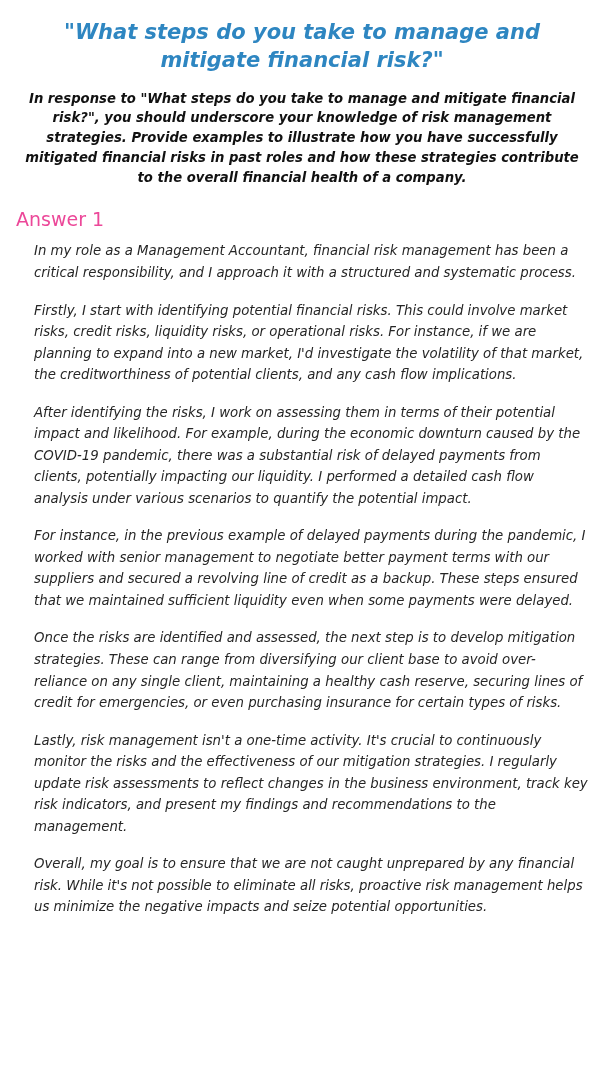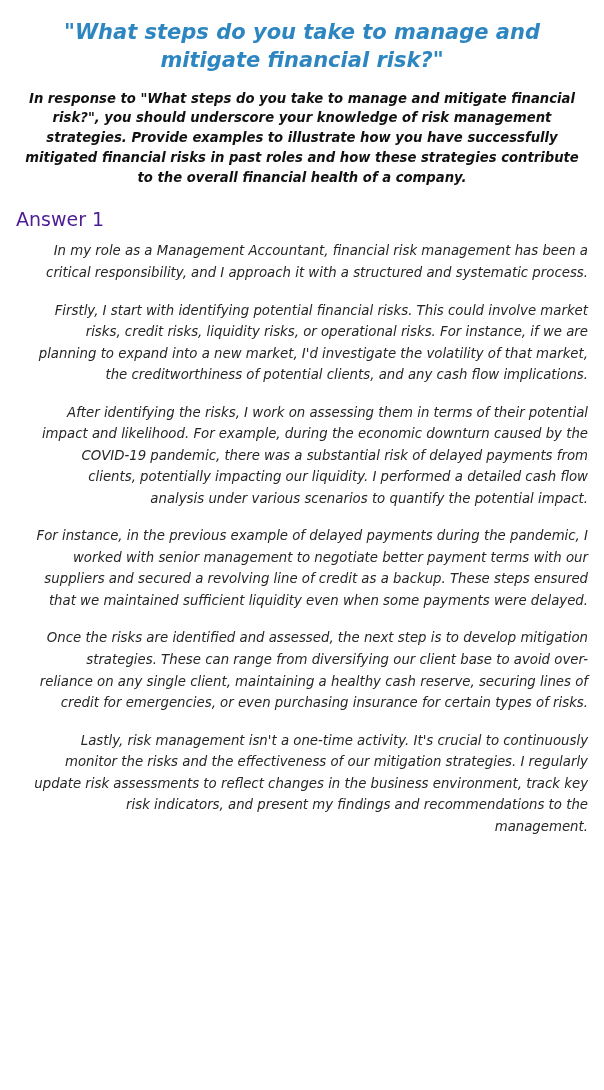--- a/index.html
+++ b/index.html
@@ -33,31 +33,31 @@
     font-style: italic;
     font-weight: bold;
     text-align: center;
     line-height: 1.5;
     color: #111111;
     margin: 0 6px 20px 6px;
   }
   .answer-heading {
     font-size: 19px;
     font-weight: normal;
-    color: #4c1d95;
+    color: #ec4899;
     margin: 0 0 10px 0;
     line-height: 1.2;
   }
   .para {
     font-size: 13.3px;
     font-style: italic;
     line-height: 1.62;
     color: #262626;
     margin: 0 0 16px 18px;
-    text-align: right;
+    text-align: left;
   }
   .para:last-child {
     margin-bottom: 0;
   }
 </style>
 </head>
 <body>
 
 <div class="page">
 
@@ -67,15 +67,16 @@
 
   <h2 class="answer-heading">Answer 1</h2>
 
   <div>
     <p class="para">In my role as a Management Accountant, financial risk management has been a critical responsibility, and I approach it with a structured and systematic process.</p>
     <p class="para">Firstly, I start with identifying potential financial risks. This could involve market risks, credit risks, liquidity risks, or operational risks. For instance, if we are planning to expand into a new market, I'd investigate the volatility of that market, the creditworthiness of potential clients, and any cash flow implications.</p>
     <p class="para">After identifying the risks, I work on assessing them in terms of their potential impact and likelihood. For example, during the economic downturn caused by the COVID-19 pandemic, there was a substantial risk of delayed payments from clients, potentially impacting our liquidity. I performed a detailed cash flow analysis under various scenarios to quantify the potential impact.</p>
     <p class="para">For instance, in the previous example of delayed payments during the pandemic, I worked with senior management to negotiate better payment terms with our suppliers and secured a revolving line of credit as a backup. These steps ensured that we maintained sufficient liquidity even when some payments were delayed.</p>
     <p class="para">Once the risks are identified and assessed, the next step is to develop mitigation strategies. These can range from diversifying our client base to avoid over-reliance on any single client, maintaining a healthy cash reserve, securing lines of credit for emergencies, or even purchasing insurance for certain types of risks.</p>
     <p class="para">Lastly, risk management isn't a one-time activity. It's crucial to continuously monitor the risks and the effectiveness of our mitigation strategies. I regularly update risk assessments to reflect changes in the business environment, track key risk indicators, and present my findings and recommendations to the management.</p>
+    <p class="para">Overall, my goal is to ensure that we are not caught unprepared by any financial risk. While it's not possible to eliminate all risks, proactive risk management helps us minimize the negative impacts and seize potential opportunities.</p>
   </div>
 
 </div>
 
 </body></html>

